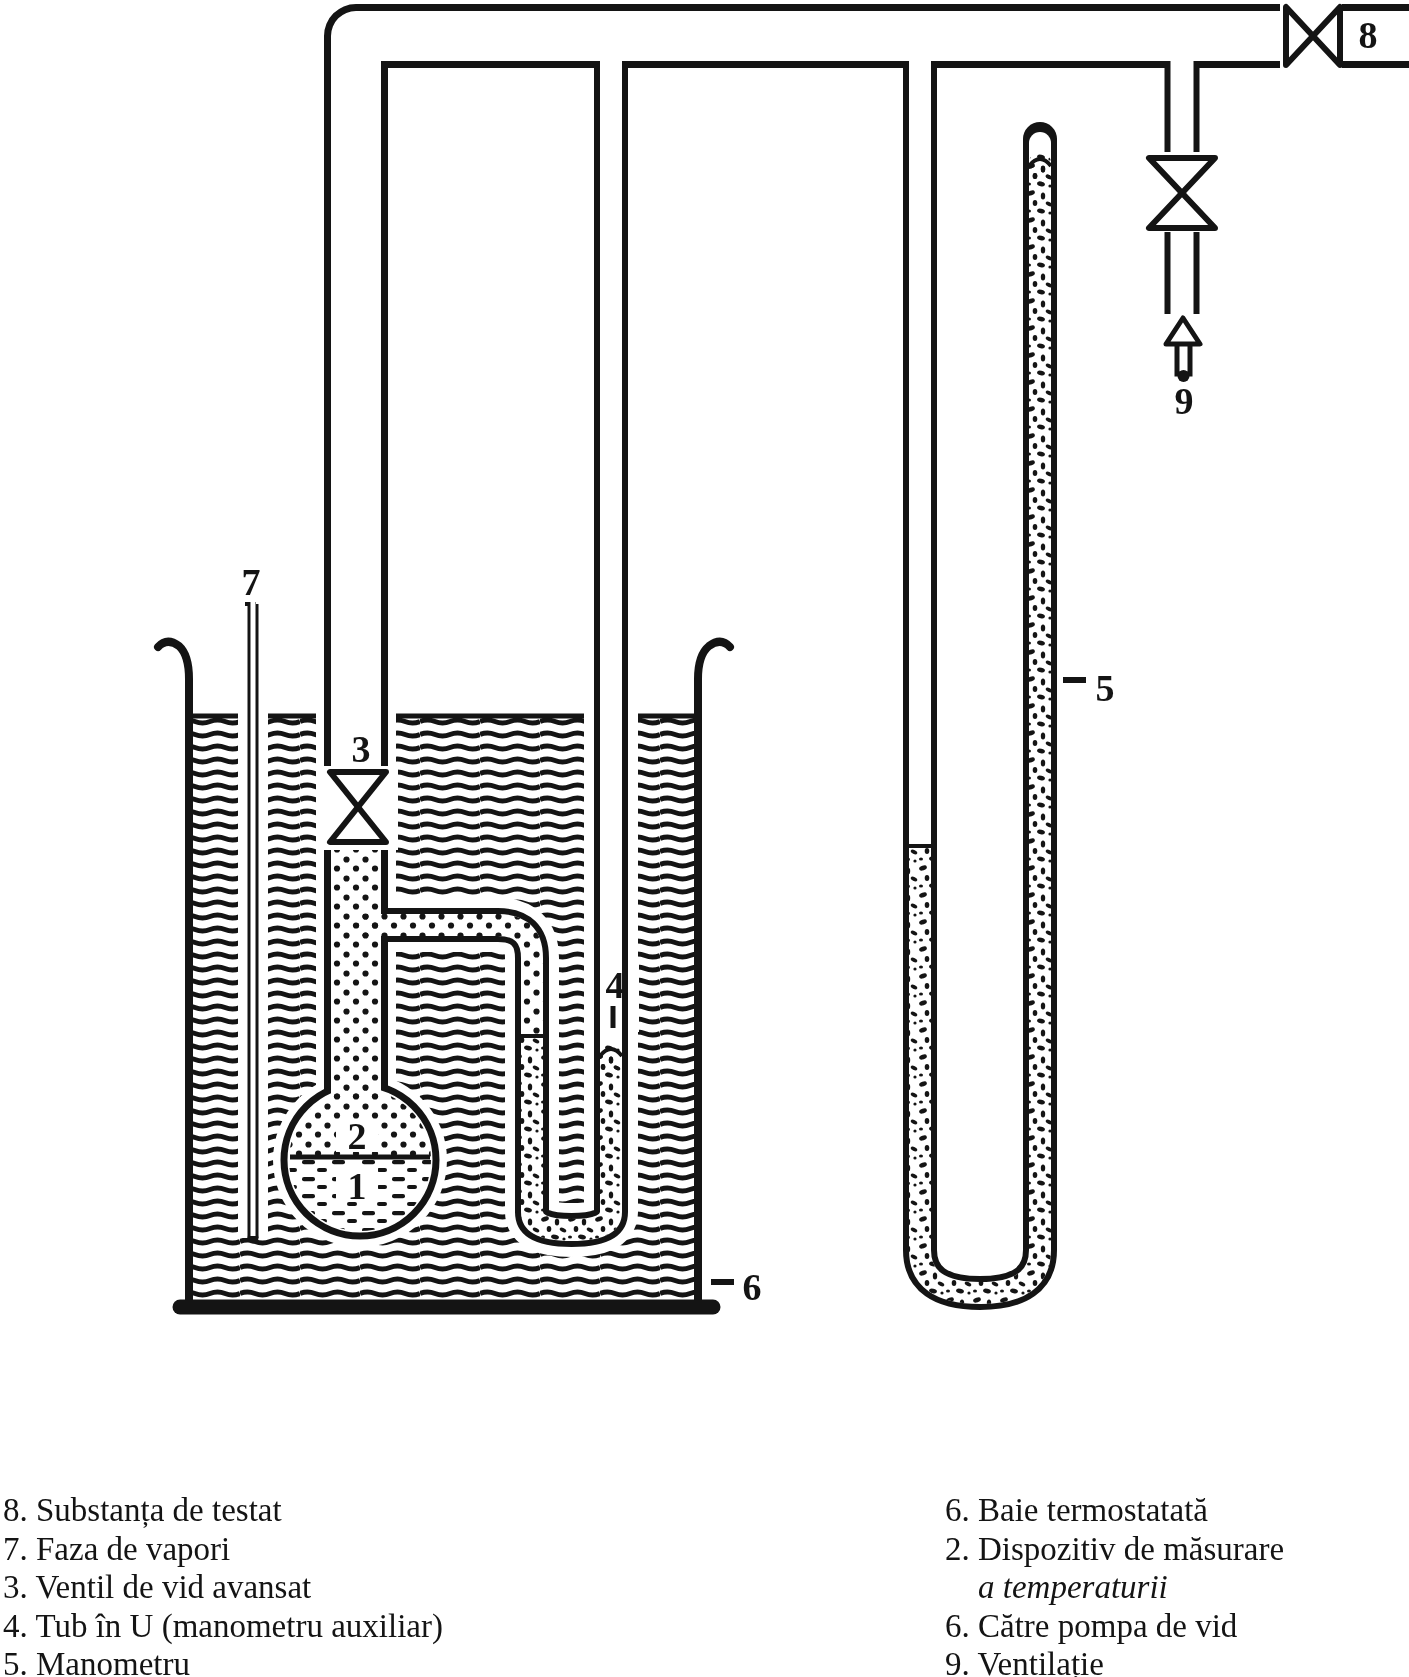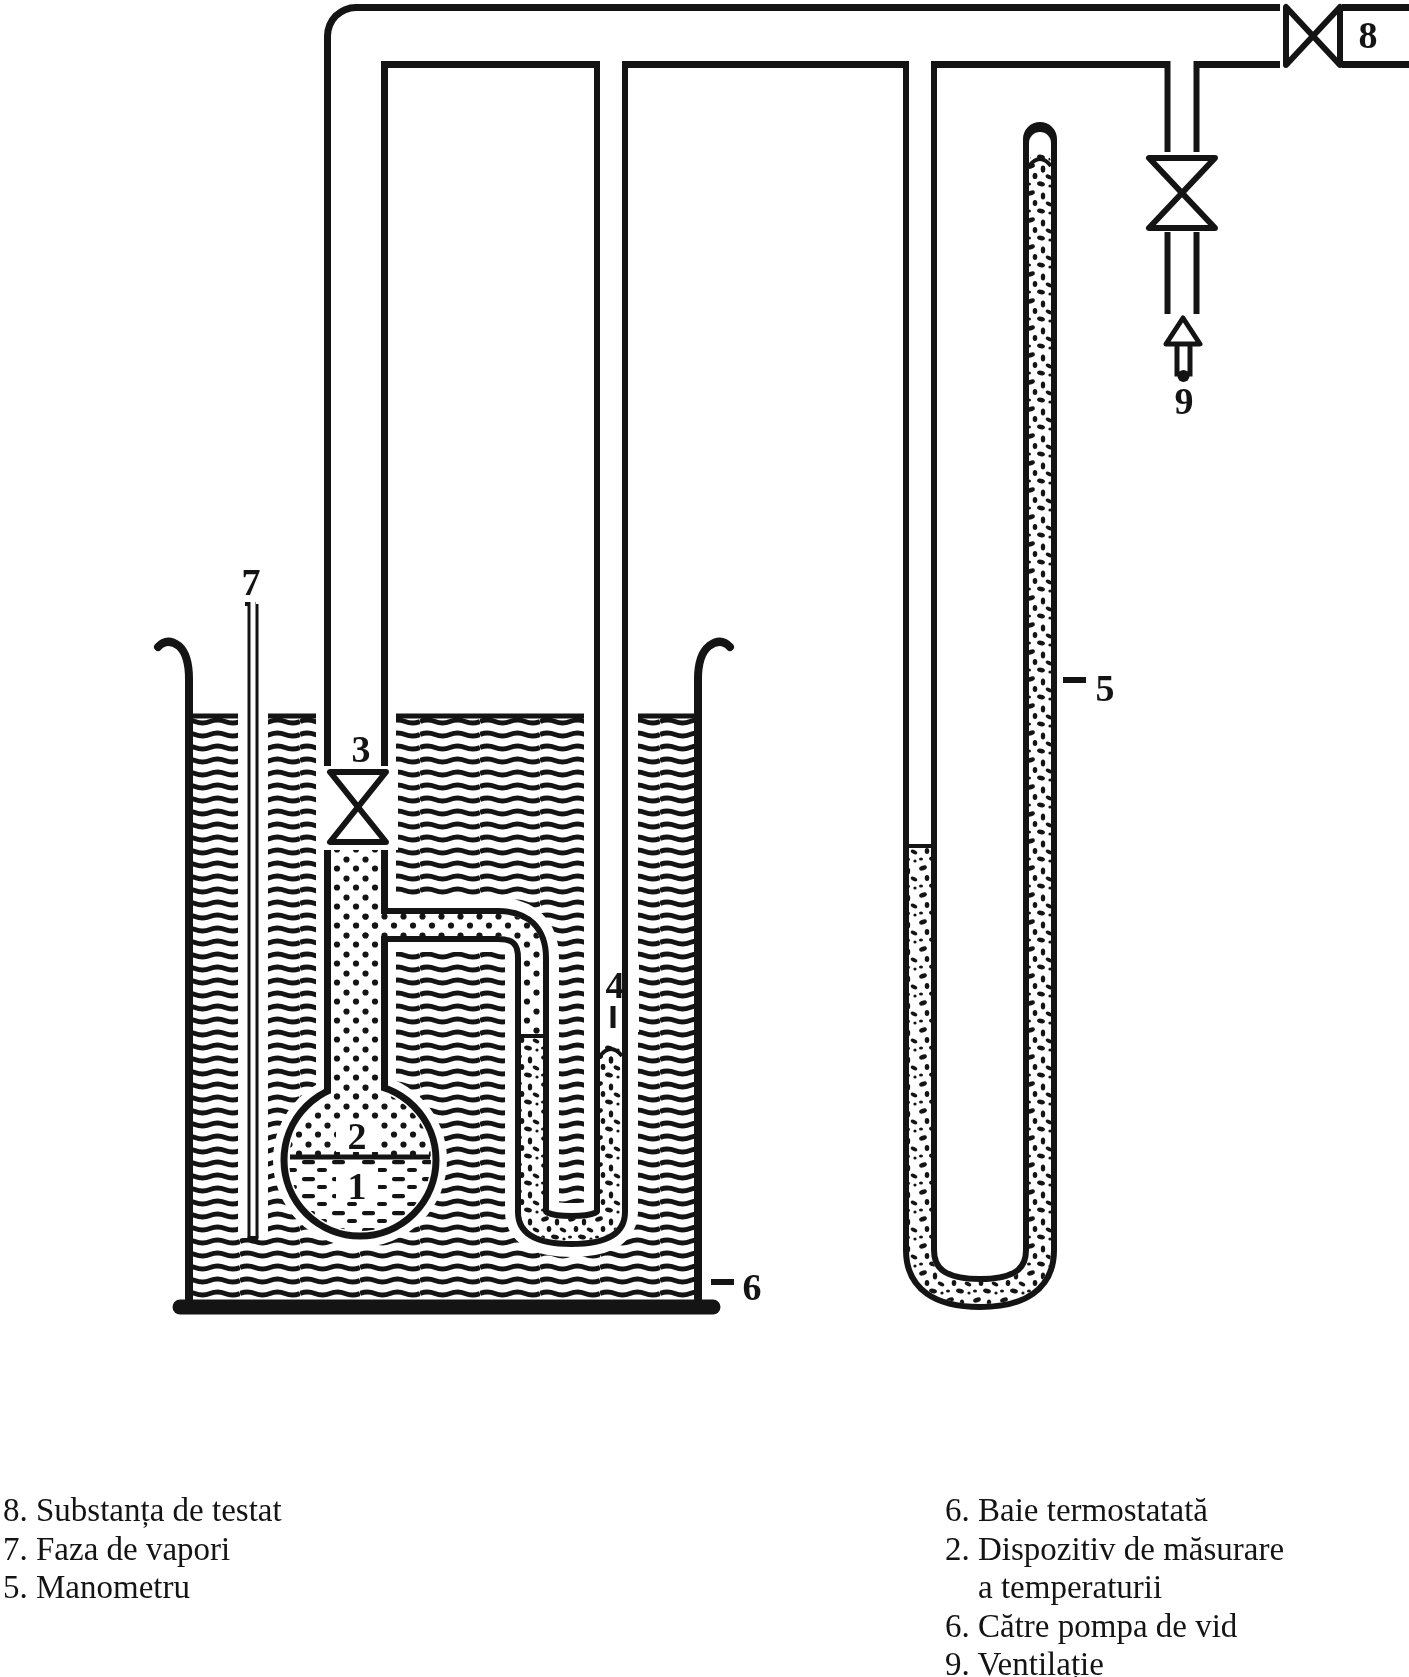--- a/index.html
+++ b/index.html
@@ -3,21 +3,21 @@
 <meta charset="utf-8">
 <style>
   html,body{margin:0;padding:0;background:#fff;}
   .page{position:relative;width:1409px;height:1677px;background:#ffffff;overflow:hidden;
         font-family:"Liberation Serif", serif;}
   .diagram-svg{position:absolute;left:0;top:0;}
   .legend{position:absolute;top:1491px;color:#141414;font-size:33px;line-height:38.5px;
           font-family:"Liberation Serif", serif;white-space:nowrap;}
   .legend-left{left:3px;}
   .legend-right{left:945px;}
-  .legend .cont{padding-left:33px;}
+  .legend .cont{padding-left:33px;font-style:italic;}
   text{font-family:"Liberation Serif", serif;font-weight:700;font-size:38px;fill:#141414;}
 </style>
 </head>
 <body>
 
 <div class="page">
 
 <svg class="diagram-svg" width="1409" height="1677" viewBox="0 0 1409 1677">
   <defs>
     <pattern id="hatch" width="60" height="13" patternUnits="userSpaceOnUse">
@@ -144,20 +144,22 @@
     <path d="M711,1282 H734" stroke="#141414" stroke-width="6"></path>
     <text x="752" y="1300">6</text>
     <text x="1368" y="48">8</text>
     <text x="1184" y="414">9</text>
   </g>
 </svg>
 
 <div class="legend legend-left">
   <div>8. Substanța de testat</div>
   <div>7. Faza de vapori</div>
+  <div>3. Ventil de vid avansat</div>
+  <div>4. Tub în U (manometru auxiliar)</div>
   <div>5. Manometru</div>
 </div>
 <div class="legend legend-right">
   <div>6. Baie termostatată</div>
   <div>2. Dispozitiv de măsurare</div>
   <div class="cont">a temperaturii</div>
   <div>6. Către pompa de vid</div>
   <div>9. Ventilație</div>
 </div>
 

